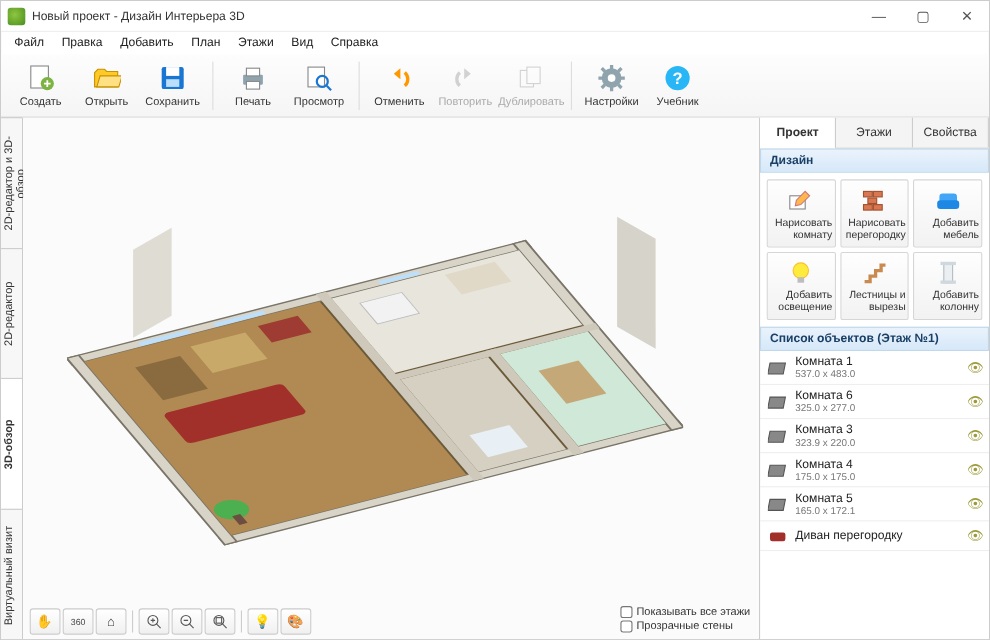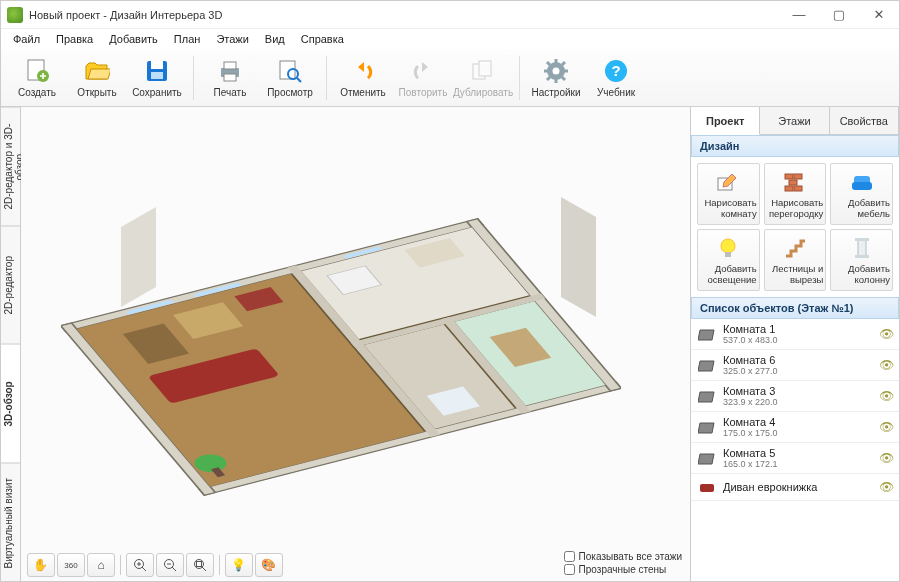--- a/index.html
+++ b/index.html
@@ -404,20 +404,20 @@
           </div>
         <div class="obj-vis">👁</div>
       </div>
       <div class="obj-item">
         <div class="obj-icn">
             <svg width="18" height="16">
               <rect x="2" y="5" width="14" height="8" fill="#a12f2a" rx="2"></rect>
             </svg>
           </div>
         <div class="obj-text">
-            <div class="obj-name">Диван еврокнижка</div>
+            <div class="obj-name">Диван перегородку</div>
             <div class="obj-dim"></div>
           </div>
         <div class="obj-vis">👁</div>
       </div>
     </div>
   </div>
 </div>
 
 </body></html>

